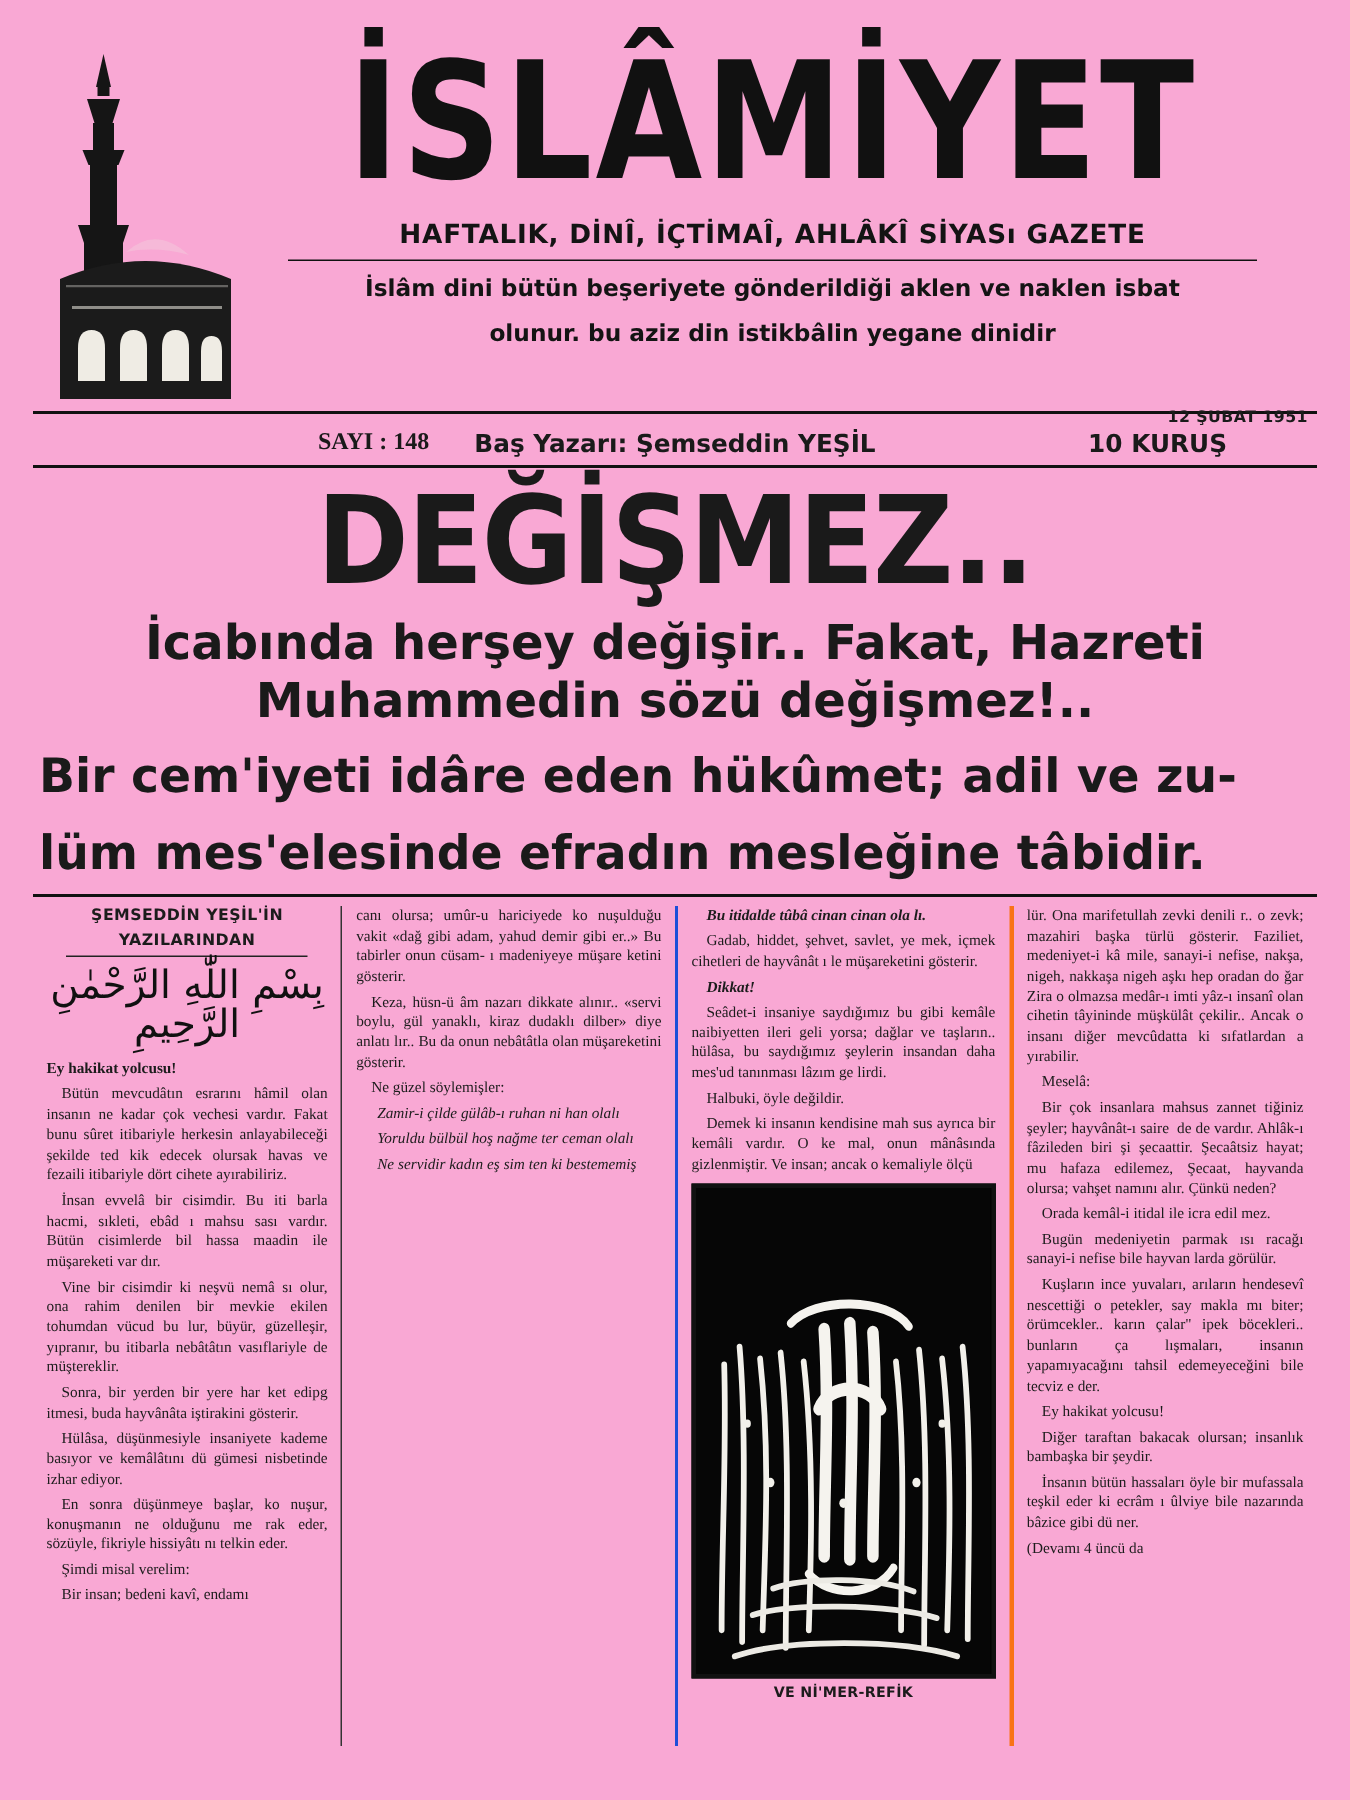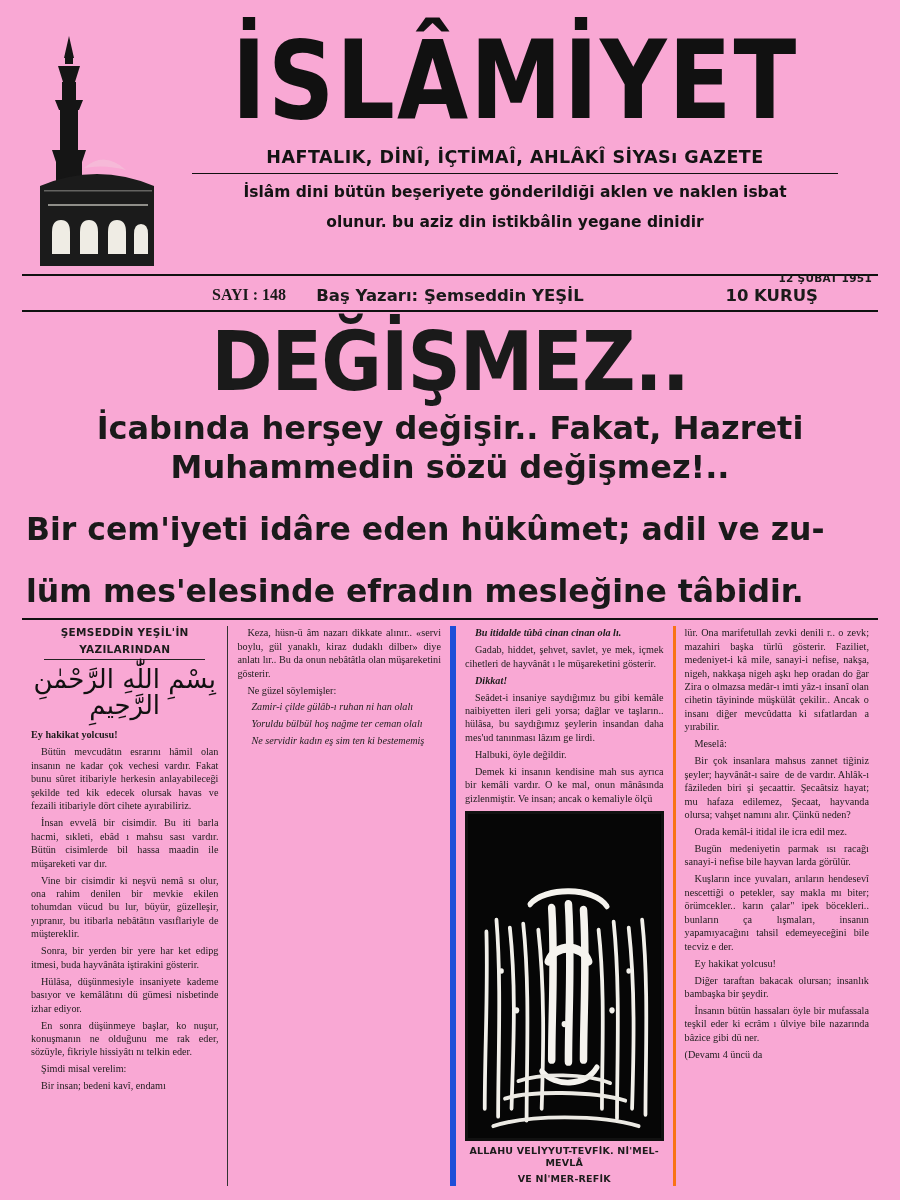--- a/index.html
+++ b/index.html
@@ -124,21 +124,21 @@
     font-weight:bold;
     font-size:32px;
     line-height:1.15;
     margin:2px 0 0 0;
   }
   .hl-deck{
     font-family:"DejaVu Sans", sans-serif;
     font-weight:bold;
     font-size:31.5px;
     line-height:1.18;
-    margin:25px 0 0 0;
+    margin:14px 0 0 0;
     text-align:left;
     padding:0 4px;
   }
   .rule-after-head{
     border-top:2px solid #111;
     margin:8px 0 6px 0;
   }
 
   
   .columns{
@@ -150,21 +150,21 @@
     position:relative;
     box-sizing:border-box;
     padding:0 9px;
     font-size:10.2px;
     line-height:1.32;
     text-align:justify;
     color:#1c1c1c;
   }
   .col.c1{width:24%;}
   .col.c2{width:26%;border-left:1px solid #333;}
-  .col.c3{width:26%;border-left:6px solid #1d4ed8;}
+  .col.c3{width:26%;border-left:2px solid #1d4ed8;}
   .col.c4{width:24%;border-left:3px solid #f97316;}
 
   .byline{
     font-family:"DejaVu Sans", sans-serif;
     font-weight:bold;
     font-size:10.5px;
     text-align:center;
     line-height:1.3;
     margin-bottom:3px;
     letter-spacing:0.3px;
@@ -309,20 +309,21 @@
       <p>İnsan evvelâ bir cisimdir. Bu iti barla hacmi, sıkleti, ebâd ı mahsu sası vardır.  Bütün cisimlerde bil hassa maadin ile müşareketi var dır.</p>
       <p>Vine bir cisimdir ki neşvü nemâ sı olur,  ona rahim denilen bir mevkie ekilen tohumdan vücud bu lur, büyür, güzelleşir, yıpranır, bu itibarla nebâtâtın vasıflariyle de müştereklir.</p>
       <p>Sonra,  bir yerden bir yere har ket edipg itmesi, buda  hayvânâta iştirakini gösterir.</p>
       <p>Hülâsa, düşünmesiyle insaniyete kademe basıyor ve kemâlâtını dü gümesi nisbetinde izhar ediyor.</p>
       <p>En sonra düşünmeye başlar, ko nuşur, konuşmanın ne olduğunu me rak eder, sözüyle, fikriyle hissiyâtı nı telkin eder.</p>
       <p>Şimdi misal verelim:</p>
       <p>Bir insan;  bedeni kavî, endamı</p>
     </div>
 
     <div class="col c2">
+      <p class="noind">canı olursa; umûr-u hariciyede ko nuşulduğu vakit «dağ gibi adam, yahud demir gibi er..» Bu tabirler onun cüsam- ı madeniyeye müşare ketini gösterir.</p>
       <p>Keza, hüsn-ü âm nazarı dikkate alınır.. «servi boylu, gül yanaklı, kiraz dudaklı dilber» diye anlatı lır.. Bu da onun nebâtâtla olan müşareketini gösterir.</p>
       <p>Ne güzel söylemişler:</p>
       <p class="verse">Zamir-i çilde gülâb-ı ruhan ni han olalı</p>
       <p class="verse">Yoruldu bülbül hoş nağme ter ceman olalı</p>
       <p class="verse">Ne servidir kadın eş sim ten ki bestememiş</p>
     </div>
 
     <div class="col c3">
       <p class="subhead">Bu itidalde tûbâ cinan cinan ola lı.</p>
       <p>Gadab, hiddet, şehvet, savlet, ye mek, içmek cihetleri de hayvânât ı le müşareketini gösterir.</p>
@@ -367,21 +368,20 @@
 
             <g fill="#f2f0ea">
               <circle cx="58" cy="200" r="3.2"></circle>
               <circle cx="172" cy="200" r="3.2"></circle>
               <circle cx="115" cy="214" r="3.2"></circle>
               <circle cx="40" cy="160" r="2.8"></circle>
               <circle cx="192" cy="160" r="2.8"></circle>
             </g>
           </svg>
         </div>
-        <div class="calli-cap">ALLAHU VELİYYUT-TEVFİK. Nİ'MEL-MEVLÂ</div>
         <div class="calli-cap">VE Nİ'MER-REFİK</div>
       </div>
     </div>
 
     <div class="col c4">
       <p class="noind">lür. Ona marifetullah zevki denili r.. o zevk; mazahiri başka türlü gösterir. Faziliet, medeniyet-i kâ mile, sanayi-i nefise, nakşa, nigeh, nakkaşa nigeh aşkı hep oradan do ğar Zira o olmazsa medâr-ı imti yâz-ı insanî olan cihetin tâyininde müşkülât çekilir.. Ancak o insanı diğer mevcûdatta ki sıfatlardan a yırabilir.</p>
       <p>Meselâ:</p>
       <p>Bir çok insanlara mahsus zannet tiğiniz şeyler; hayvânât-ı saire ­ de de vardır. Ahlâk-ı fâzileden biri şi şecaattir. Şecaâtsiz hayat; mu hafaza edilemez, Şecaat, hayvanda olursa; vahşet namını alır. Çünkü neden?</p>
       <p>Orada kemâl-i itidal ile icra edil mez.</p>
       <p>Bugün  medeniyetin parmak ısı racağı sanayi-i nefise bile hayvan larda görülür.</p>

